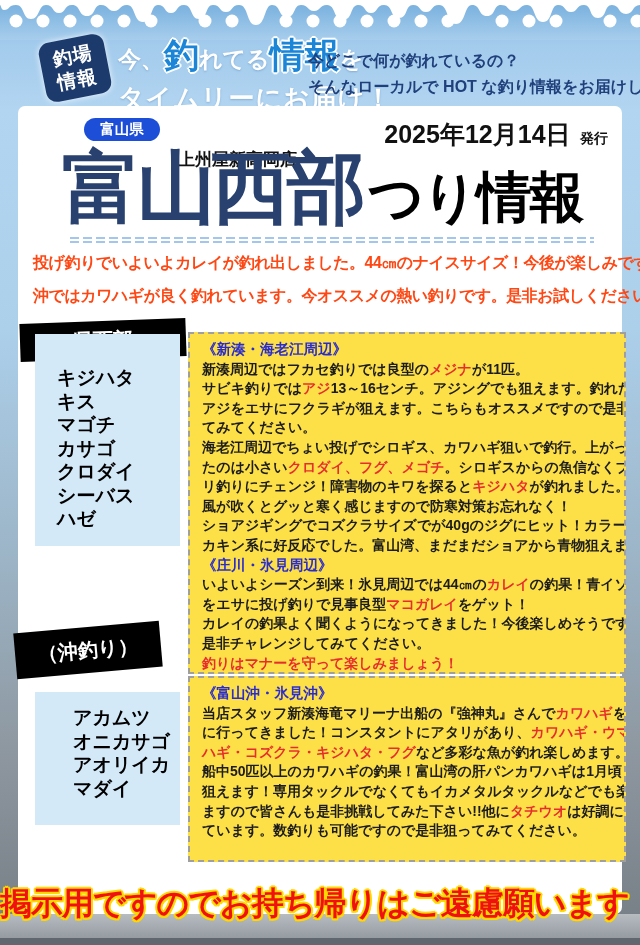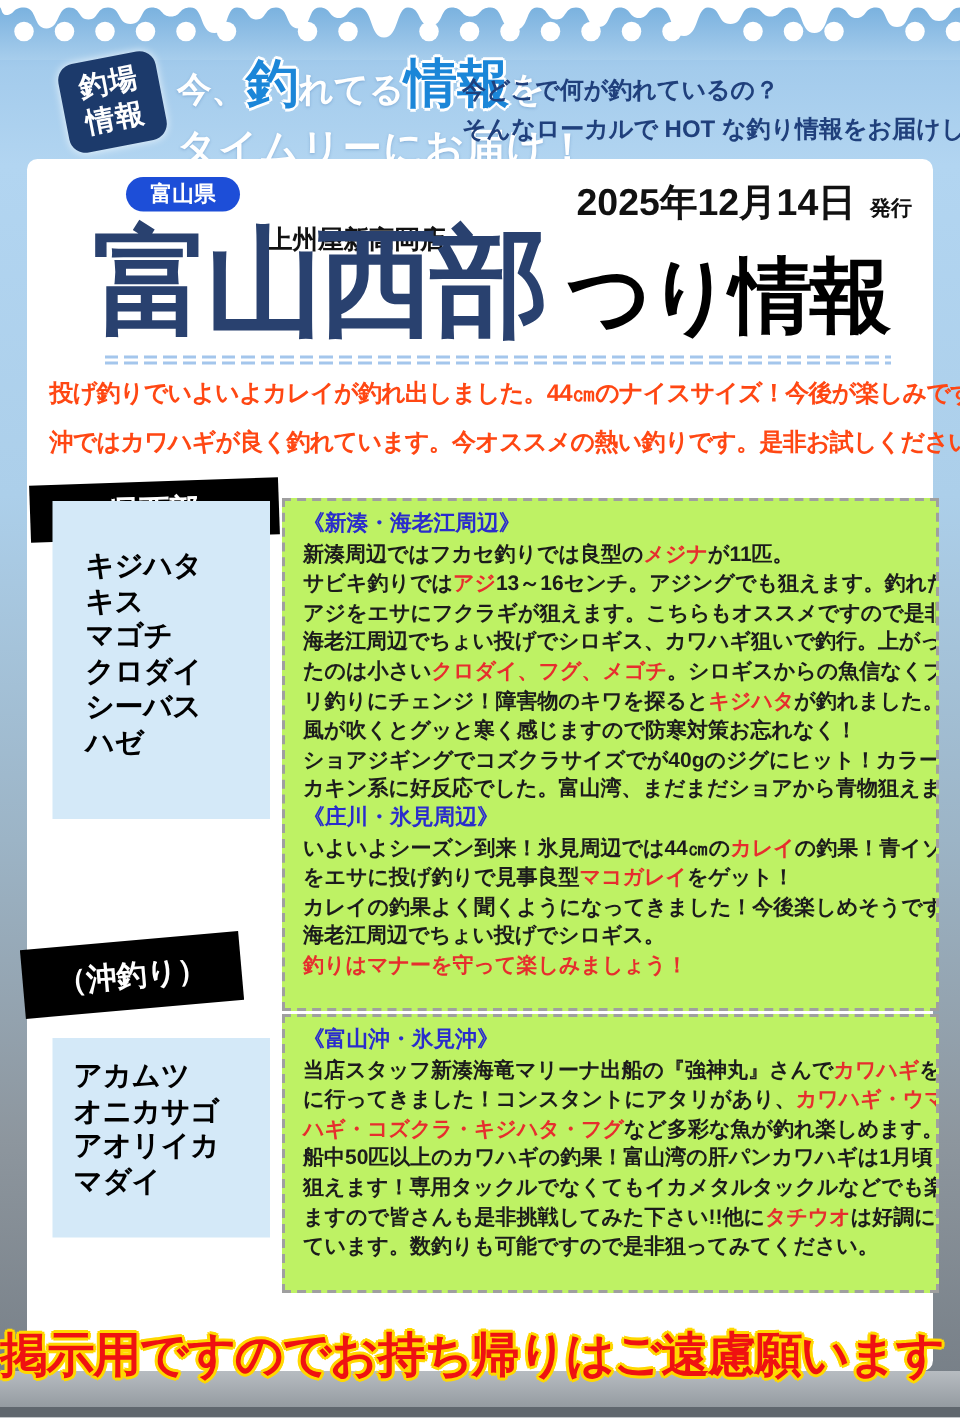--- a/index.html
+++ b/index.html
@@ -33,42 +33,42 @@
   .pref-badge{
     position:absolute;left:66px;top:12px;width:76px;height:23px;background:#1d4ed8;border-radius:12px;
     color:#fff;font-weight:bold;font-size:14.5px;display:flex;align-items:center;justify-content:center;
   }
   .store{position:absolute;left:160px;top:14px;font-size:17px;font-weight:bold;color:#111;margin-top:28px;}
   .date{position:absolute;right:14px;top:12px;font-weight:bold;color:#111;white-space:nowrap;}
   .date .d{font-size:25px;}
   .date .suf{font-size:14px;margin-left:5px;}
   .title-row{position:absolute;left:44px;top:42px;display:flex;align-items:flex-end;white-space:nowrap;}
   .title-main{font-size:79px;font-weight:900;color:#29416f;letter-spacing:-4px;line-height:1;}
-  .title-sub{font-size:55px;font-weight:900;color:#000;letter-spacing:-2px;line-height:1;margin-left:16px;margin-bottom:2px;}
+  .title-sub{font-size:55px;font-weight:900;color:#000;letter-spacing:-2px;line-height:1;margin-left:6px;margin-bottom:2px;}
   .dashsep{position:absolute;left:52px;top:131px;right:28px;}
   .dashsep div{height:2px;background:repeating-linear-gradient(90deg,#a4c6ec 0 9px,transparent 9px 13px);margin-bottom:2px;}
   .intro{position:absolute;left:15px;top:140px;right:6px;color:#ff4713;font-weight:900;font-size:16px;letter-spacing:-0.5px;line-height:33px;white-space:nowrap;}
   .intro p{margin:0;}
   
   .section-label{
     position:absolute;background:#000;color:#fff;font-weight:bold;font-size:20px;
     display:flex;align-items:center;justify-content:center;white-space:nowrap;
   }
   .label-1{left:2px;top:215px;width:166px;height:38px;transform:rotate(-2deg);}
   .label-2{left:-3px;top:521px;width:146px;height:46px;transform:rotate(-5deg);}
   .fish-panel{position:absolute;background:#d4e9f8;}
   .panel-1{left:17px;top:228px;width:145px;height:212px;}
   .panel-2{left:17px;top:586px;width:145px;height:133px;}
   .fish-list{list-style:none;margin:0;font-weight:bold;font-size:19px;color:#000;line-height:23.5px;}
   .panel-1 .fish-list{padding:32px 0 0 22px;}
-  .panel-2 .fish-list{padding:14px 0 0 14px;}
+  .panel-2 .fish-list{padding:14px 0 0 38px;}
   
   .report-box{
     position:absolute;left:170px;width:412px;border:2px dashed #9f9f9f;
-    padding:6px 10px 8px 12px;background:#bef264;overflow:hidden;
+    padding:6px 10px 8px 12px;background:#fde047;overflow:hidden;
   }
   .rbox-1{top:226px;height:324px;}
   .rbox-2{top:570px;height:168px;}
   .rep-heading{color:#2a2ccc;font-weight:bold;font-size:14.5px;line-height:19.6px;white-space:nowrap;}
   .rep-line{color:#1c1c1c;font-weight:600;font-size:14px;line-height:19.6px;white-space:nowrap;}
   .rep-line .red{color:#e62e2e;}
   
   .footer-band{position:absolute;left:0;top:914px;width:640px;height:31px;background:linear-gradient(180deg,#b7bcc1,#8b9298);}
   .footer-strip{position:absolute;left:0;top:938px;width:640px;height:7px;background:#60676e;}
   .footer-notice{
@@ -176,20 +176,21 @@
       <p>投げ釣りでいよいよカレイが釣れ出しました。44㎝のナイスサイズ！今後が楽しみです。</p>
       <p>沖ではカワハギが良く釣れています。今オススメの熱い釣りです。是非お試しください。</p>
     </div>
 
     <div class="section-label label-1">県西部</div>
     <div class="fish-panel panel-1">
       <ul class="fish-list">
           <li>キジハタ</li>
           <li>キス</li>
           <li>マゴチ</li>
+          <li>カサゴ</li>
           <li>クロダイ</li>
           <li>シーバス</li>
           <li>ハゼ</li>
         </ul>
     </div>
 
     <div class="section-label label-2">（沖釣り）</div>
     <div class="fish-panel panel-2">
       <ul class="fish-list">
           <li>アカムツ</li>
@@ -197,31 +198,32 @@
           <li>アオリイカ</li>
           <li>マダイ</li>
         </ul>
     </div>
 
     <div class="report-box rbox-1">
         <div class="rep-heading">《新湊・海老江周辺》</div>
         <div class="rep-line"><span>新湊周辺ではフカセ釣りでは良型の</span><span class="red">メジナ</span><span>が11匹。</span></div>
         <div class="rep-line"><span>サビキ釣りでは</span><span class="red">アジ</span><span>13～16センチ。アジングでも狙えます。釣れた</span></div>
         <div class="rep-line"><span>アジをエサにフクラギが狙えます。こちらもオススメですので是非狙っ</span></div>
+        <div class="rep-line"><span>てみてください。</span></div>
         <div class="rep-line"><span>海老江周辺でちょい投げでシロギス、カワハギ狙いで釣行。上がってき</span></div>
         <div class="rep-line"><span>たのは小さい</span><span class="red">クロダイ、フグ、メゴチ</span><span>。シロギスからの魚信なくブラク</span></div>
         <div class="rep-line"><span>リ釣りにチェンジ！障害物のキワを探ると</span><span class="red">キジハタ</span><span>が釣れました。</span></div>
         <div class="rep-line"><span>風が吹くとグッと寒く感じますので防寒対策お忘れなく！</span></div>
         <div class="rep-line"><span>ショアジギングでコズクラサイズでが40gのジグにヒット！カラーはア</span></div>
         <div class="rep-line"><span>カキン系に好反応でした。富山湾、まだまだショアから青物狙えます。</span></div>
         <div class="rep-heading">《庄川・氷見周辺》</div>
         <div class="rep-line"><span>いよいよシーズン到来！氷見周辺では44㎝の</span><span class="red">カレイ</span><span>の釣果！青イソメ</span></div>
         <div class="rep-line"><span>をエサに投げ釣りで見事良型</span><span class="red">マコガレイ</span><span>をゲット！</span></div>
         <div class="rep-line"><span>カレイの釣果よく聞くようになってきました！今後楽しめそうです。</span></div>
-        <div class="rep-line"><span>海老江周辺でちょい投げでシロギス。</span></div>
+        <div class="rep-line"><span>是非チャレンジしてみてください。</span></div>
         <div class="rep-line"><span class="red">釣りはマナーを守って楽しみましょう！</span></div>
       </div>
     <div class="report-box rbox-2">
         <div class="rep-heading">《富山沖・氷見沖》</div>
         <div class="rep-line"><span>当店スタッフ新湊海竜マリーナ出船の『強神丸』さんで</span><span class="red">カワハギ</span><span>を狙い</span></div>
         <div class="rep-line"><span>に行ってきました！コンスタントにアタリがあり、</span><span class="red">カワハギ・ウマヅラ</span></div>
         <div class="rep-line"><span class="red">ハギ・コズクラ・キジハタ・フグ</span><span>など多彩な魚が釣れ楽しめます。</span></div>
         <div class="rep-line"><span>船中50匹以上のカワハギの釣果！富山湾の肝パンカワハギは1月頃まで</span></div>
         <div class="rep-line"><span>狙えます！専用タックルでなくてもイカメタルタックルなどでも楽しめ</span></div>
         <div class="rep-line"><span>ますので皆さんも是非挑戦してみた下さい!!他に</span><span class="red">タチウオ</span><span>は好調に釣れ</span></div>

